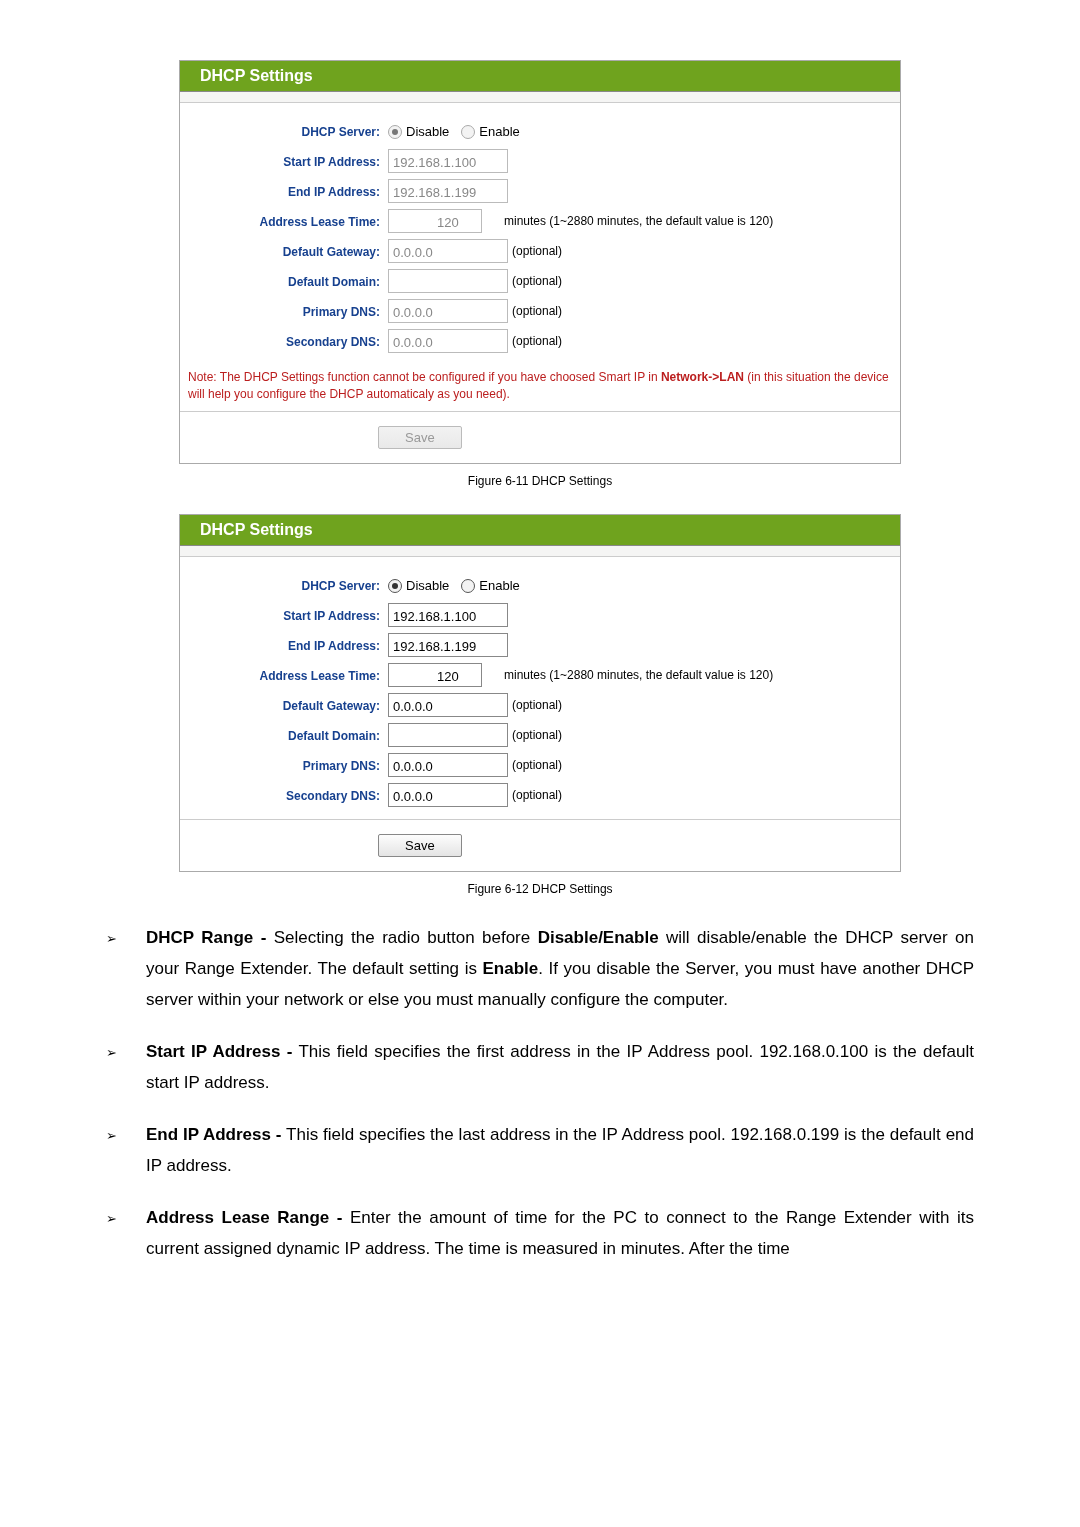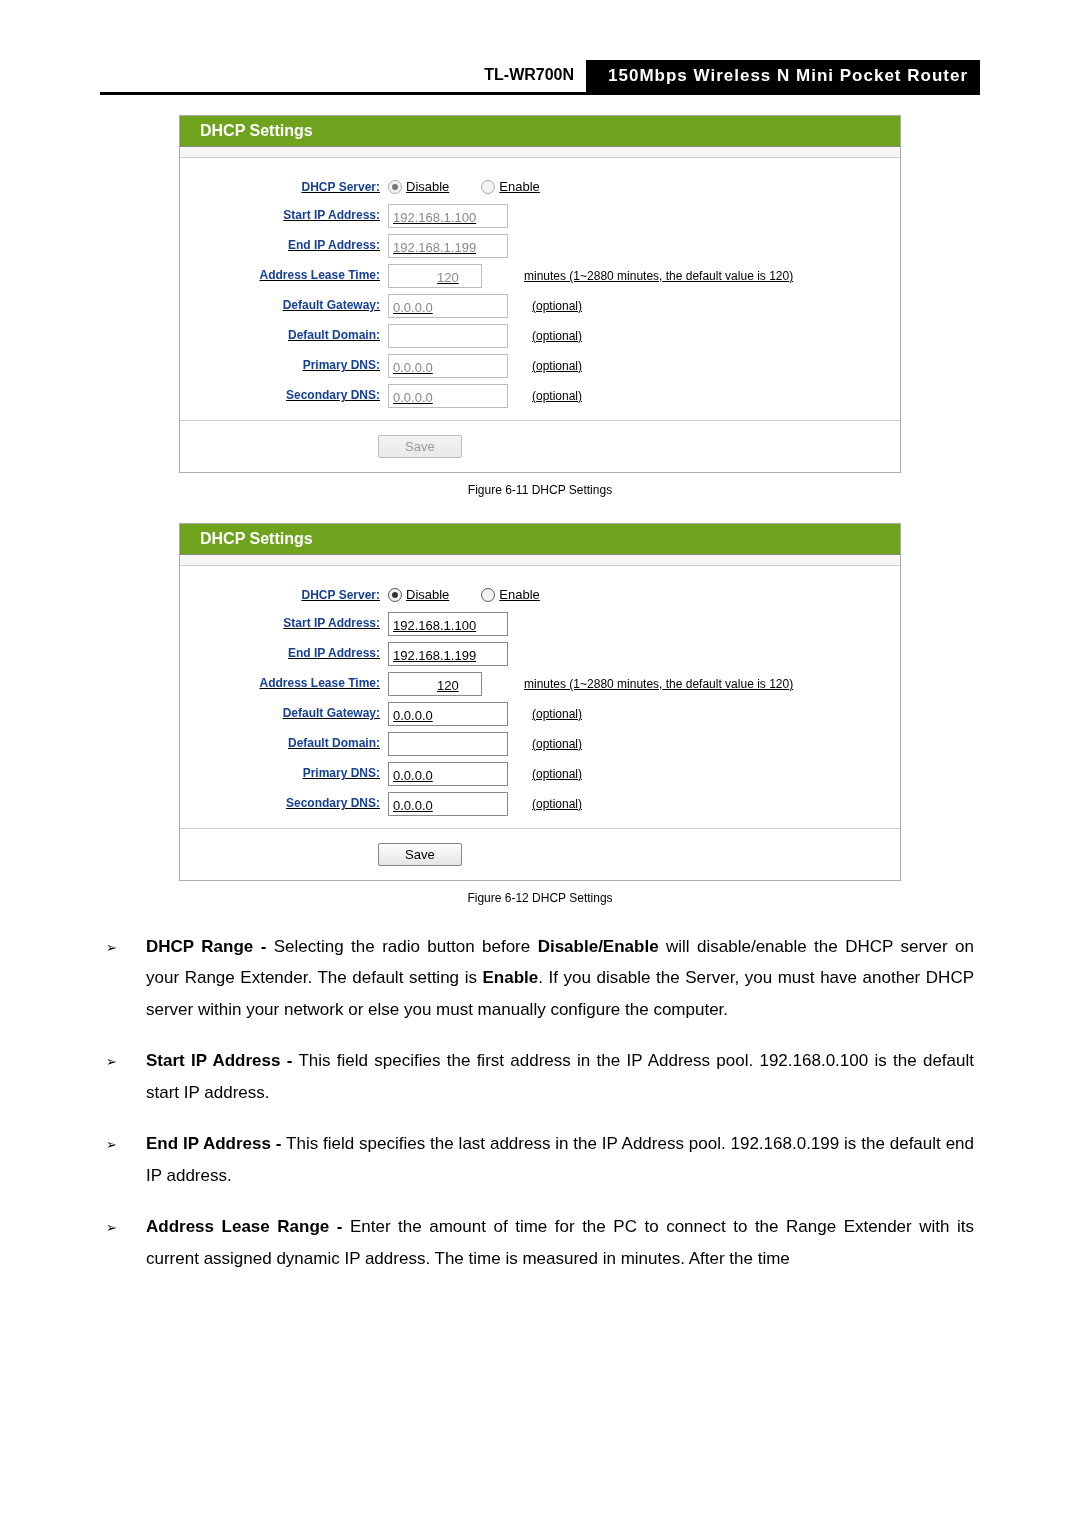--- a/index.html
+++ b/index.html
@@ -59,37 +59,36 @@
   .panel-subbar {
     height: 10px;
     background: #f5f5f4;
     border-bottom: 1px solid #ccc;
   }
   .panel-body {
     padding: 18px 10px 6px 10px;
   }
   .form-row {
     display: flex;
-    align-items: flex-start;
+    align-items: flex-end;
     margin-bottom: 6px;
     line-height: 22px;
-    text-decoration: underline;
   }
   .form-label {
     width: 190px;
     text-align: right;
     color: #17418f;
     font-weight: bold;
     font-size: 12px;
     padding-right: 8px;
   }
   .form-field {
     display: flex;
     align-items: center;
-    gap: 24px;
+    gap: 4px;
   }
   .radio-shell {
     display: inline-flex;
     align-items: center;
     gap: 4px;
     margin-right: 8px;
   }
   .radio {
     width: 12px; height: 12px;
     border: 1px solid #555;
@@ -194,24 +193,20 @@
     left: 0; right: 0;
     text-align: center;
     font-size: 15px;
   }
 </style>
 </head>
 <body>
 
 <div class="page">
 
-  <div class="top-bar">
-    <div class="top-bar-left">TL-WR700N</div>
-    <div class="top-bar-right">150Mbps  Wireless  N  Mini  Pocket  Router</div>
-  </div>
 
   <div class="panel">
     <div class="panel-header">DHCP Settings</div>
     <div class="panel-subbar"></div>
     <div class="panel-body">
 
       <div class="form-row">
         <div class="form-label">DHCP Server:</div>
         <div class="form-field">
           <span class="radio-shell">
@@ -273,20 +268,23 @@
 
       <div class="form-row">
         <div class="form-label">Secondary DNS:</div>
         <div class="form-field">
           <span class="input-box w110 disabled">0.0.0.0</span>
           <span class="hint2">(optional)</span>
         </div>
       </div>
 
     </div>
+    <div class="note">
+      <span>Note: The DHCP Settings function cannot be configured if you have choosed Smart IP in </span><b>Network-&gt;LAN</b><span> (in this situation the device will help you configure the DHCP automaticaly as you need).</span>
+    </div>
     <div class="panel-footer">
       <span class="save-btn disabled">Save</span>
     </div>
   </div>
 
   <div class="caption">Figure 6-11 DHCP Settings</div>
 
   <div class="panel">
     <div class="panel-header">DHCP Settings</div>
     <div class="panel-subbar"></div>

